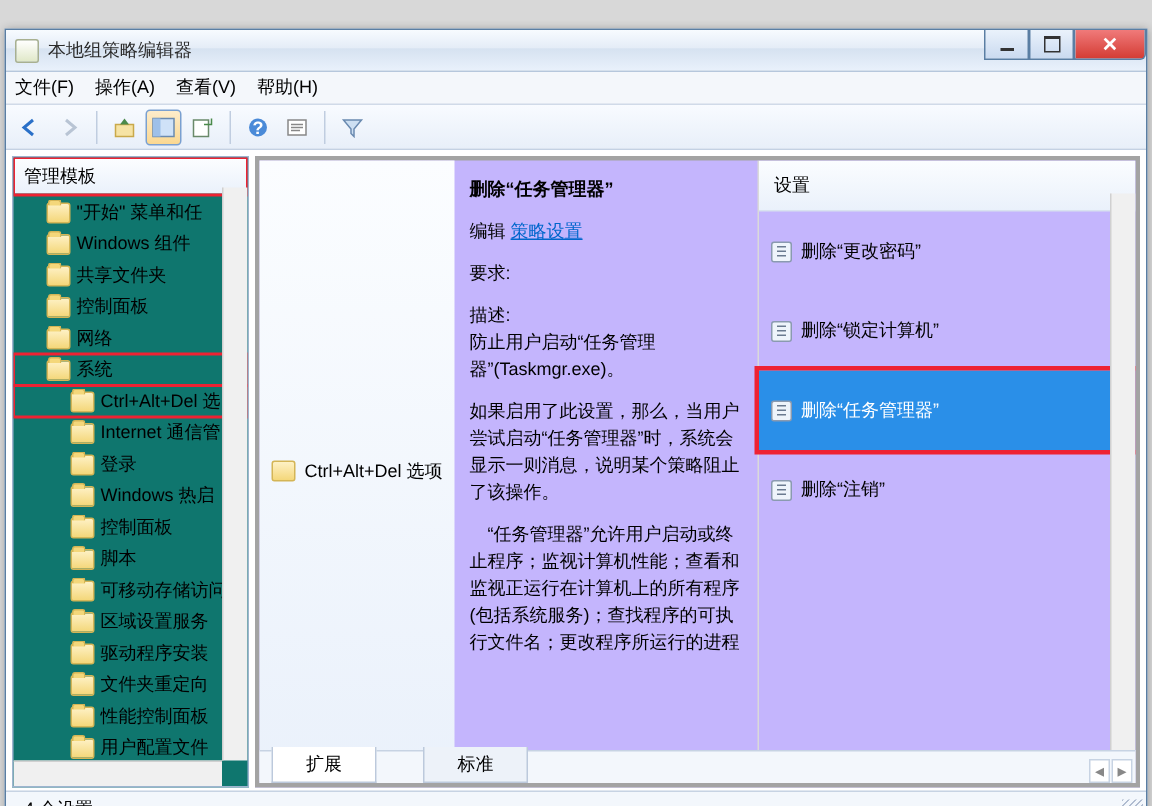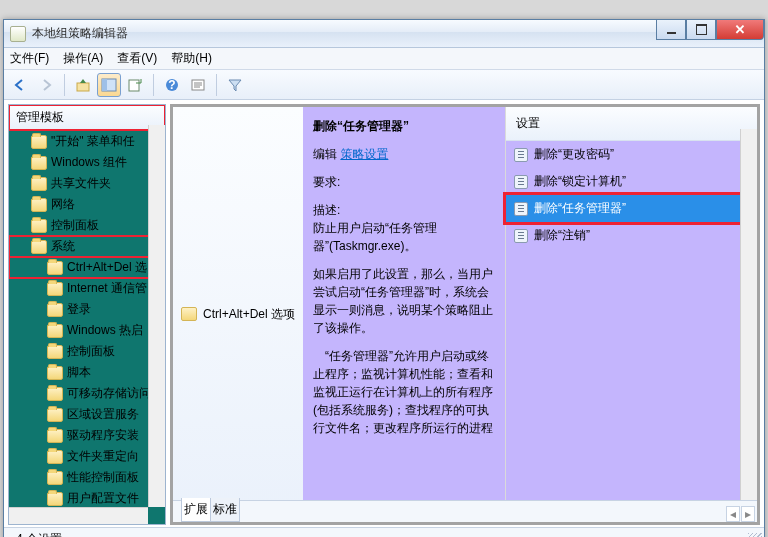--- a/index.html
+++ b/index.html
@@ -31,28 +31,28 @@
 .right { flex:1; border:3px solid #a3a3a3; margin:2px 4px 2px 4px; background:#c4b5fd; display:flex; flex-direction:row; position:relative;}
 .rhead { background: linear-gradient(#fbfdff,#eaf1fb); border-bottom:1px solid #cad6e8; padding:4px 8px; display:flex; align-items:center;}
 .rhead .fold{width:16px;height:14px;background:linear-gradient(#fef1c5,#f4d77a);border:1px solid #d4b556;border-radius:2px;margin-right:6px;}
 .rbody{flex:1; display:flex; overflow:hidden;}
 .desc{width:203px; padding:10px 10px; border-right:1px solid #dadada; overflow:hidden; line-height:1.5;}
 .desc .title{font-weight:bold; margin-bottom:10px;}
 .desc a{color:#0066cc;}
 .desc .sect{margin-top:10px;}
 .settings{flex:1; position:relative;}
 .shead{background:linear-gradient(#fbfdff,#eaf1fb);border-bottom:1px solid #d8e2ef;padding:8px 10px;}
-.sitem{display:flex;align-items:center;padding:5px 8px;gap:6px;cursor:default;text-align:center;}
+.sitem{display:flex;align-items:center;padding:18px 8px;gap:6px;cursor:default;text-align:center;}
 .sitem .sicon{width:14px;height:14px;border:1px solid #8a9ab0;background:#eef4fb;border-radius:2px;flex-shrink:0;position:relative;}
 .sitem .sicon::after{content:"";position:absolute;left:3px;top:2px;width:6px;height:1px;background:#6a7a90;box-shadow:0 3px 0 #6a7a90,0 6px 0 #6a7a90;}
 .sitem.sel{background:#2a8fe8;color:#fff;outline:3px solid #e23;outline-offset:0;}
 .settings .sb{position:absolute;right:0;top:22px;bottom:0;width:17px;background:#f0f0f0;border-left:1px solid #d0d0d0;}
 .tabs{position:absolute;bottom:0;left:0;right:0;height:22px;border-top:1px solid #c7d3e3;background:#f3f7fc;display:flex;align-items:flex-end;padding-left:8px;}
-.tab{padding:3px 2px;border:1px solid #bcc9dc;border-top:none;background:#fff;margin-right:-1px;font-size:12px;}
-.tab.inactive{background:#edf2f9;}
+.tab{padding:3px 22px;border:1px solid #bcc9dc;border-top:none;background:#fff;margin-right:-1px;font-size:12px;}
+.tab.inactive{background:#edf2f9;margin-left:32px;}
 .tabs .tbs{margin-left:auto;margin-right:2px;font-size:10px;color:#888;display:flex;gap:1px;}
 .tabs .tbs span{border:1px solid #c7d3e3;padding:0 3px;background:#fff;}
 .status{position:absolute;bottom:0;left:0;right:0;height:22px;background:#f3f7fc;border-top:1px solid #c7d3e3;padding:3px 12px;}
 .grip{position:absolute;right:2px;bottom:2px;width:14px;height:14px;background:repeating-linear-gradient(135deg,#b0bcd0 0 1px,transparent 1px 3px);}
 svg{display:block;}
 </style>
 </head>
 <body>
 
 <div class="window">
@@ -137,25 +137,25 @@
           <div class="tnode lvl1">
             <span class="fold"></span>
             <span>Windows 组件</span>
           </div>
           <div class="tnode lvl1">
             <span class="fold"></span>
             <span>共享文件夹</span>
           </div>
           <div class="tnode lvl1">
             <span class="fold"></span>
+            <span>控制面板</span>
+          </div>
+          <div class="tnode lvl1">
+            <span class="fold"></span>
             <span>网络</span>
-          </div>
-          <div class="tnode lvl1">
-            <span class="fold"></span>
-            <span>控制面板</span>
           </div>
           <div class="tnode lvl1 hl">
             <span class="fold"></span>
             <span>系统</span>
           </div>
           <div class="tnode lvl2 hl">
             <span class="fold"></span>
             <span>Ctrl+Alt+Del 选</span>
           </div>
           <div class="tnode lvl2">

